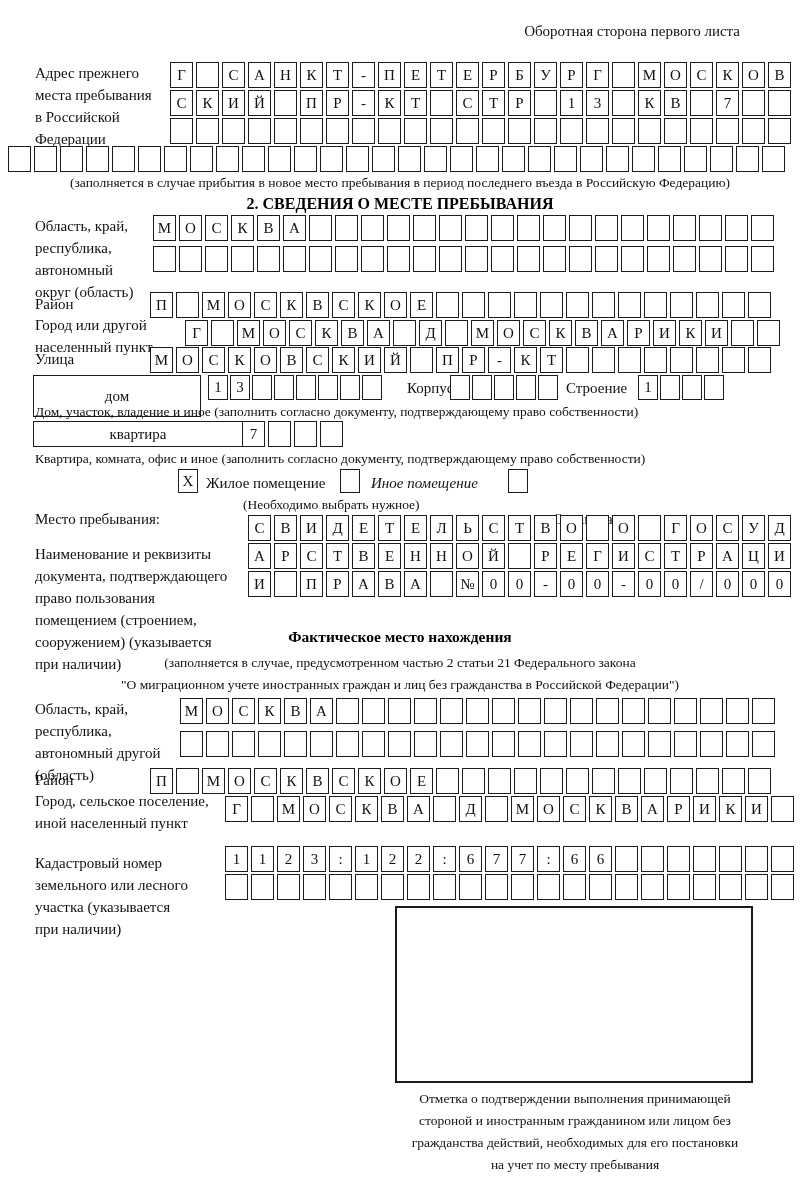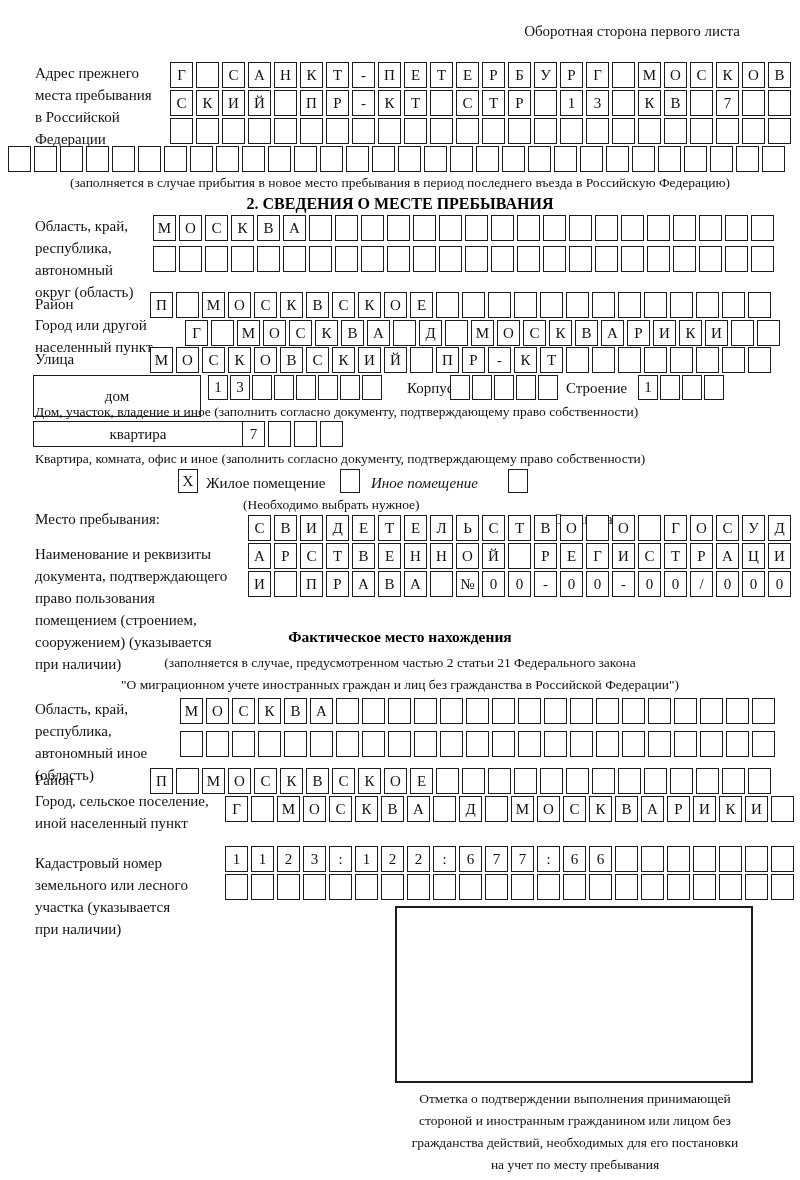--- a/index.html
+++ b/index.html
@@ -432,21 +432,21 @@
       <span class="cell">0</span>
     </div>
 
   <div class="abs title center" style="top:628px;font-size:15.5px;">Фактическое место нахождения</div>
   <div class="abs caption center" style="top:655px;">(заполняется в случае, предусмотренном частью 2 статьи 21 Федерального закона</div>
   <div class="abs caption center" style="top:677px;">"О миграционном учете иностранных граждан и лиц без гражданства в Российской Федерации")</div>
 
   <div class="abs label" style="left:35px;top:698px;">
     <div>Область, край,</div>
     <div>республика,</div>
-    <div>автономный иное</div>
+    <div>автономный другой</div>
     <div>(область)</div>
   </div>
   <div class="cellrow" style="left:180px;top:698px;">
       <span class="cell">М</span>
       <span class="cell">О</span>
       <span class="cell">С</span>
       <span class="cell">К</span>
       <span class="cell">В</span>
       <span class="cell">А</span>
       <span class="cell"></span>

